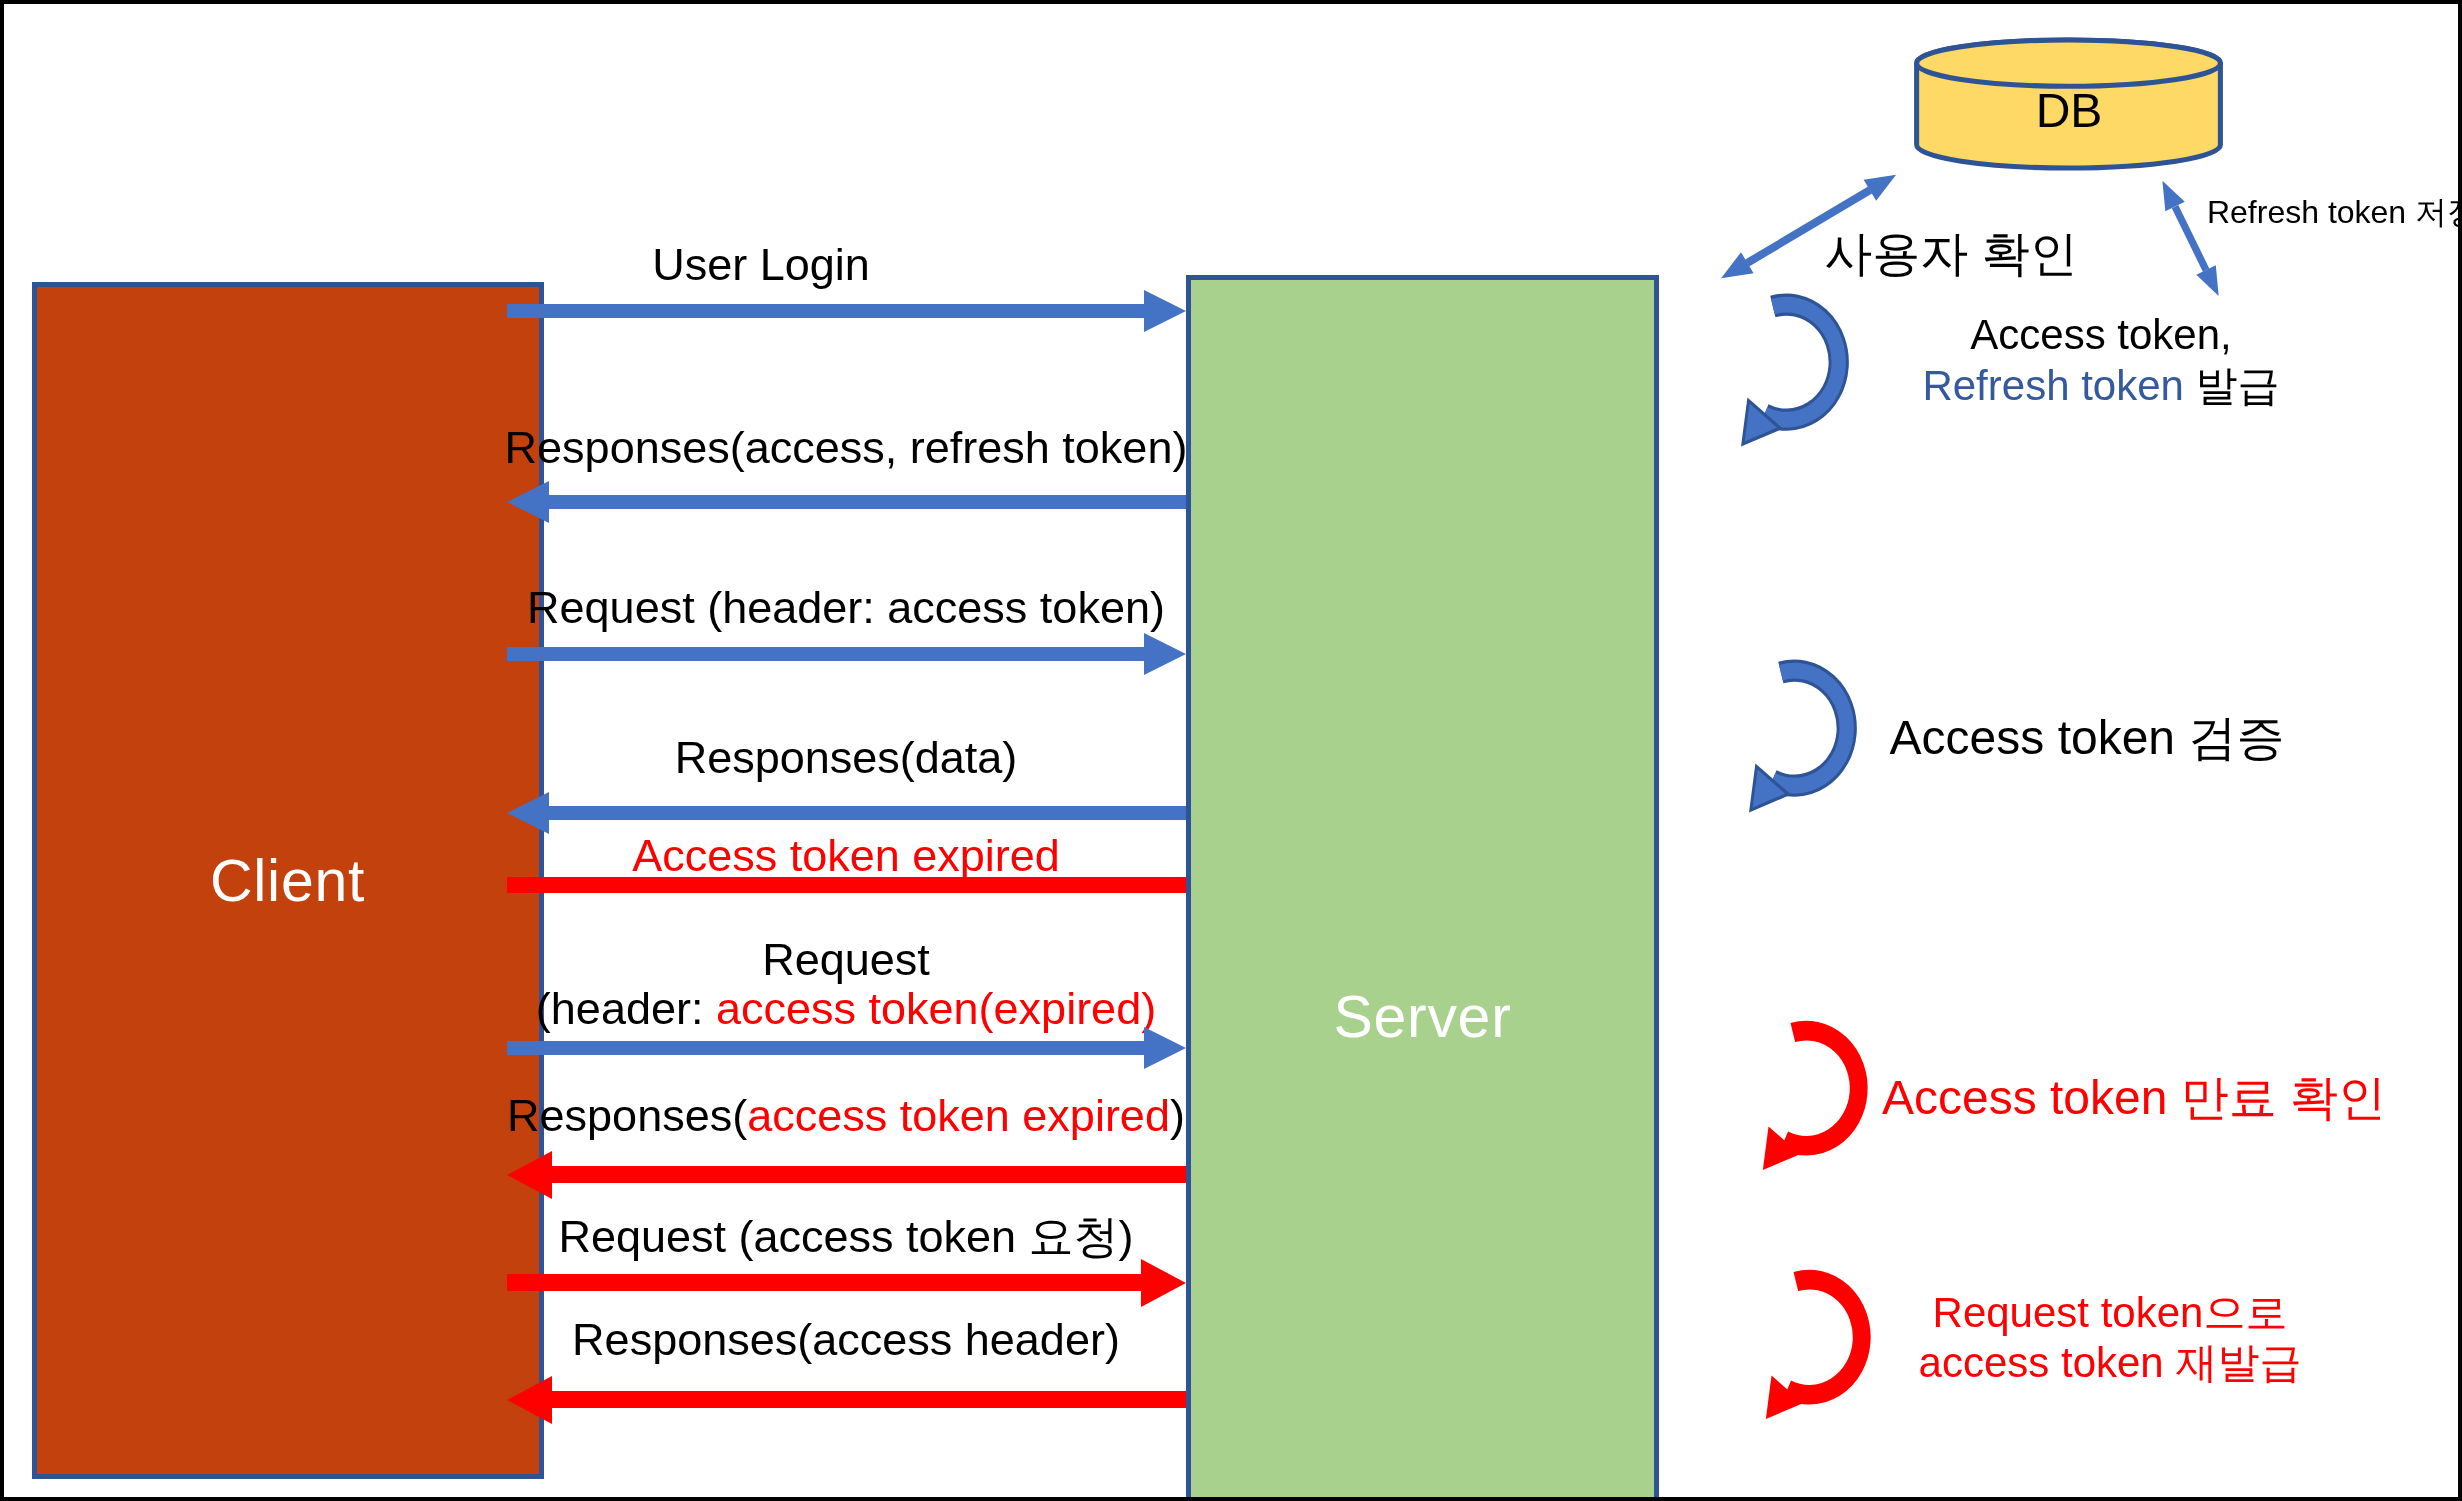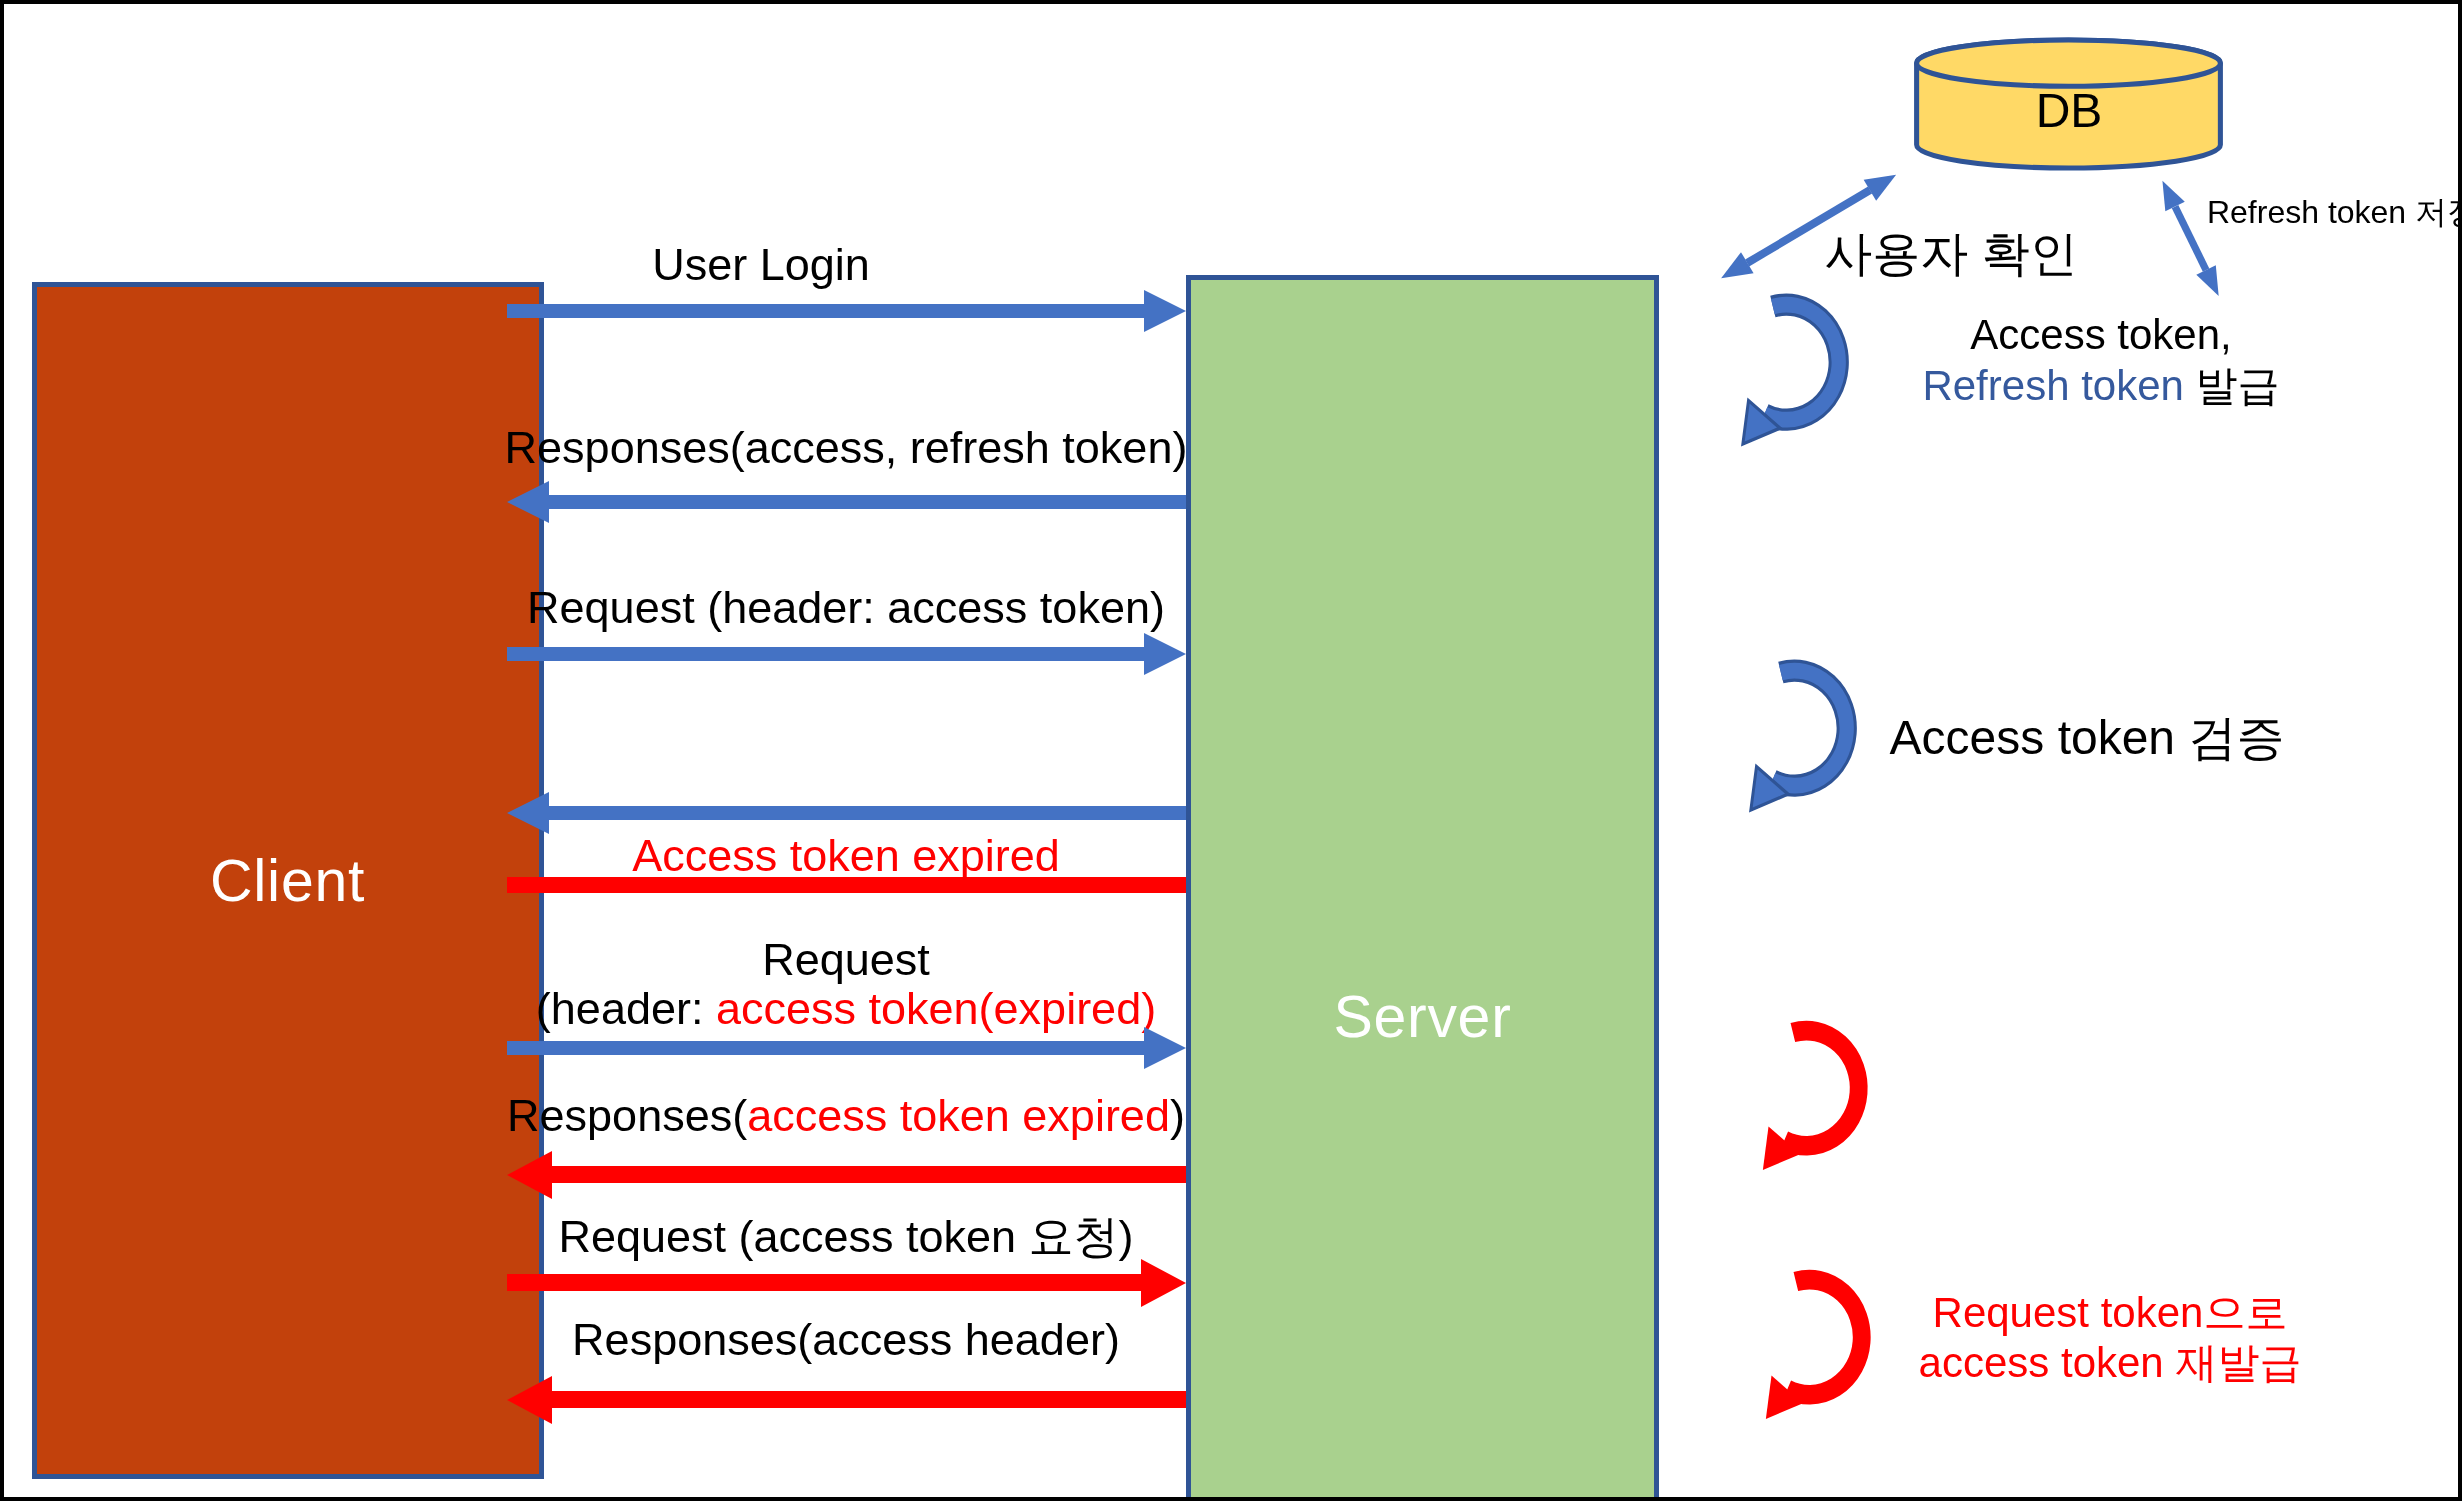--- a/index.html
+++ b/index.html
@@ -72,20 +72,21 @@
 
   <svg class="abs" style="left:1909px;top:33px;" width="311" height="134" viewBox="0 0 430 185">
     <path d="M5,36 A210,32 0 0 1 425,36 L425,149 A210,32 0 0 1 5,149 Z" fill="#FFD966" stroke="#2F5496" stroke-width="7"></path>
     <ellipse cx="215" cy="36" rx="210" ry="32" fill="#FFD966" stroke="#2F5496" stroke-width="7"></ellipse>
   </svg>
   <div class="lbl sz66" style="left:2065px;top:107px;">DB</div>
 
   <div class="lbl" style="left:757px;top:246px;margin-top:15px;">User Login</div>
   <div class="lbl" style="left:842px;top:444px;">Responses(access, refresh token)</div>
   <div class="lbl" style="left:842px;top:604px;">Request (header: access token)</div>
+  <div class="lbl" style="left:842px;top:754px;">Responses(data)</div>
   <div class="lbl red" style="left:842px;top:852px;">Access token expired</div>
   <div class="lbl" style="left:842px;top:956px;">Request</div>
   <div class="lbl" style="left:842px;top:1005px;">
     <span>(header: </span><span class="red">access token(expired)</span>
   </div>
   <div class="lbl" style="left:842px;top:1112px;">
     <span>Responses(</span><span class="red">access token expired</span><span>)</span>
   </div>
   <div class="lbl" style="left:842px;top:1233px;">Request (access token 요청)</div>
   <div class="lbl" style="left:842px;top:1336px;">Responses(access header)</div>
@@ -155,17 +156,18 @@
     <polygon points="4.8,243.1 67.3,218.9 14.3,176.7" fill="#FF0000"></polygon>
   </svg>
 
   <div class="lbl sz60" style="left:1947px;top:250px;">사용자 확인</div>
   <div class="lbl sz44" style="left:2339px;top:209px;">Refresh token 저장</div>
   <div class="lbl sz58" style="left:2097px;top:331px;">Access token,</div>
   <div class="lbl sz58" style="left:2097px;top:382px;">
     <span class="bluetext">Refresh token</span><span> 발급</span>
   </div>
   <div class="lbl sz60" style="left:2083px;top:734px;">Access token 검증</div>
+  <div class="lbl sz60 red" style="left:2130px;top:1094px;">Access token 만료 확인</div>
   <div class="lbl sz58 red" style="left:2106px;top:1309px;">Request token으로</div>
   <div class="lbl sz58 red" style="left:2106px;top:1359px;">access token 재발급</div>
 
 </div>
 
 
 </body></html>

